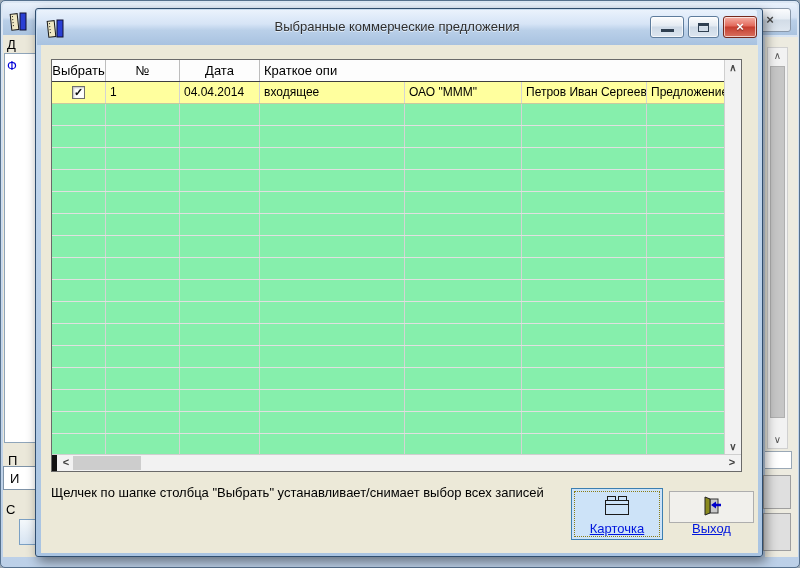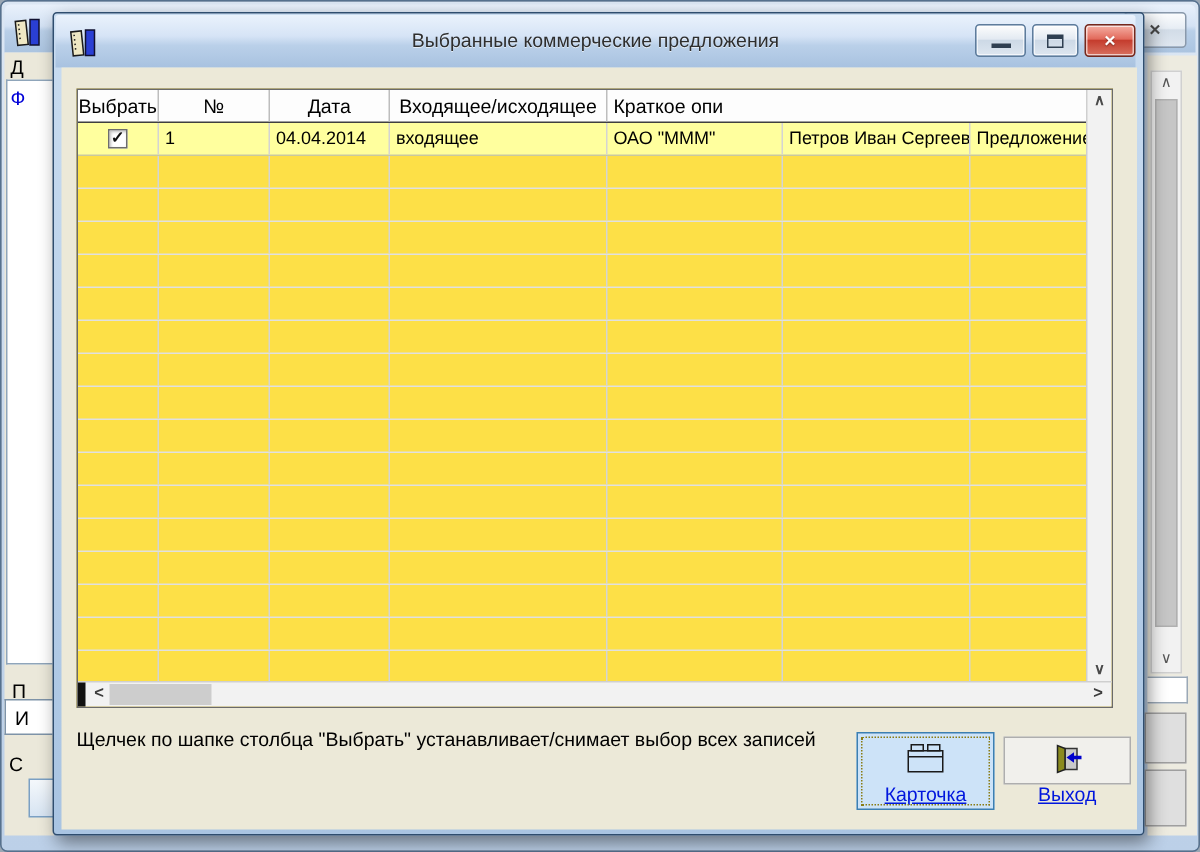--- a/index.html
+++ b/index.html
@@ -33,21 +33,21 @@
   .dlg-app-icon { position:absolute; left:9px; top:8px; }
   .cap-btn { position:absolute; top:6px; height:22px; border:1px solid #5e7c9c; border-radius:3px; background:linear-gradient(#fdfdfd,#e3eaf2 45%,#cdd9e6 50%,#dde6f0); box-shadow:inset 0 0 0 1px rgba(255,255,255,.65); }
   .cap-min { left:613px; width:34px; }
   .cap-restore { left:651px; width:31px; }
   .cap-close { left:686px; width:34px; background:linear-gradient(#f5b0a5,#e2695b 45%,#c53d2e 50%,#d8705f); border-color:#74281c; color:#fff; font-size:13px; font-weight:bold; text-align:center; line-height:20px; text-shadow:0 1px 1px rgba(0,0,0,.4); }
   .min-bar { position:absolute; left:10px; top:12px; width:13px; height:3px; background:#2f3f51; }
   .restore-glyph { position:absolute; left:9px; top:6px; width:11px; height:9px; border:1px solid #2f3f51; border-top-width:3px; background:transparent; }
   .dlg-client { position:absolute; left:5px; top:36px; width:717px; height:508px; background:#ece9d8; }
 
   
-  .grid { position:absolute; left:10px; top:14px; width:691px; height:413px; background:#fde047; border:1px solid #6a6a6a; }
+  .grid { position:absolute; left:10px; top:14px; width:691px; height:413px; background:#86efac; border:1px solid #6a6a6a; }
   .grid-cols { display:flex; width:672px; }
   .cell { flex:none; overflow:hidden; white-space:nowrap; border-right:1px solid #d4d4d4; height:100%; }
   .c0{width:54px} .c1{width:74px} .c2{width:80px} .c3{width:145px} .c4{width:117px} .c5{width:125px} .c6{width:77px; border-right:none;}
   .grid-header { height:22px; background:#fdfdfd; border-bottom:1px solid #3f3f3f; }
   .grid-header .cell { font-size:13px; color:#000; text-align:center; line-height:21px; border-right:1px solid #bdbdbd; }
   .grid-header .c6 { border-right:none; text-align:left; padding-left:4px; }
   .grid-row { height:22px; border-bottom:1px solid #e0e0e0; }
   .grid-row .cell { font-size:12px; color:#000; line-height:20px; padding:0 4px; }
   .row-selected { background:#ffff9e; border-bottom:1px solid #c9c9a0; }
   .checkbox-cell { display:flex; align-items:center; justify-content:center; padding:0 !important; }
@@ -125,21 +125,20 @@
       <div class="cap-btn cap-close">×</div>
     </div>
 
     <div class="dlg-client">
 
       <div class="grid">
         <div class="grid-header grid-cols">
           <div class="cell c0">Выбрать</div>
           <div class="cell c1">№</div>
           <div class="cell c2">Дата</div>
-          <div class="cell c3">Входящее/исходящее</div>
           <div class="cell c6">Краткое опи</div>
         </div>
 
         <div class="grid-row grid-cols row-selected">
           <div class="cell c0 checkbox-cell">
             <div class="checkbox">✓</div>
           </div>
           <div class="cell c1">1</div>
           <div class="cell c2">04.04.2014</div>
           <div class="cell c3">входящее</div>

